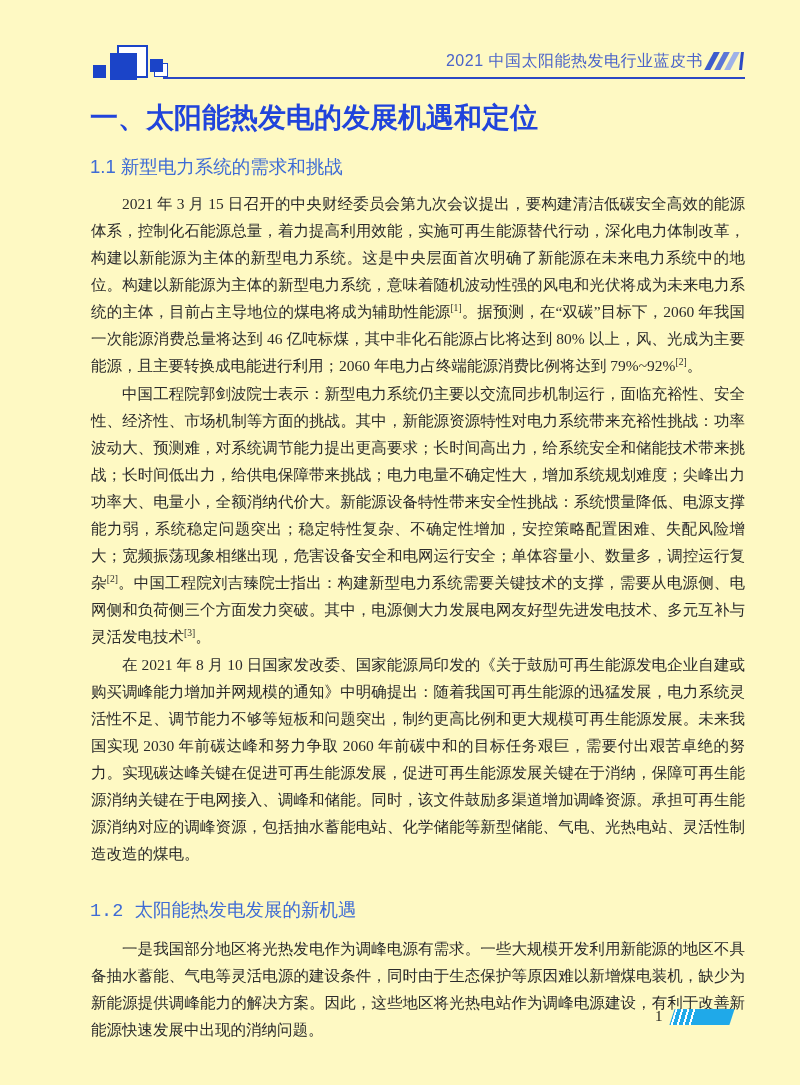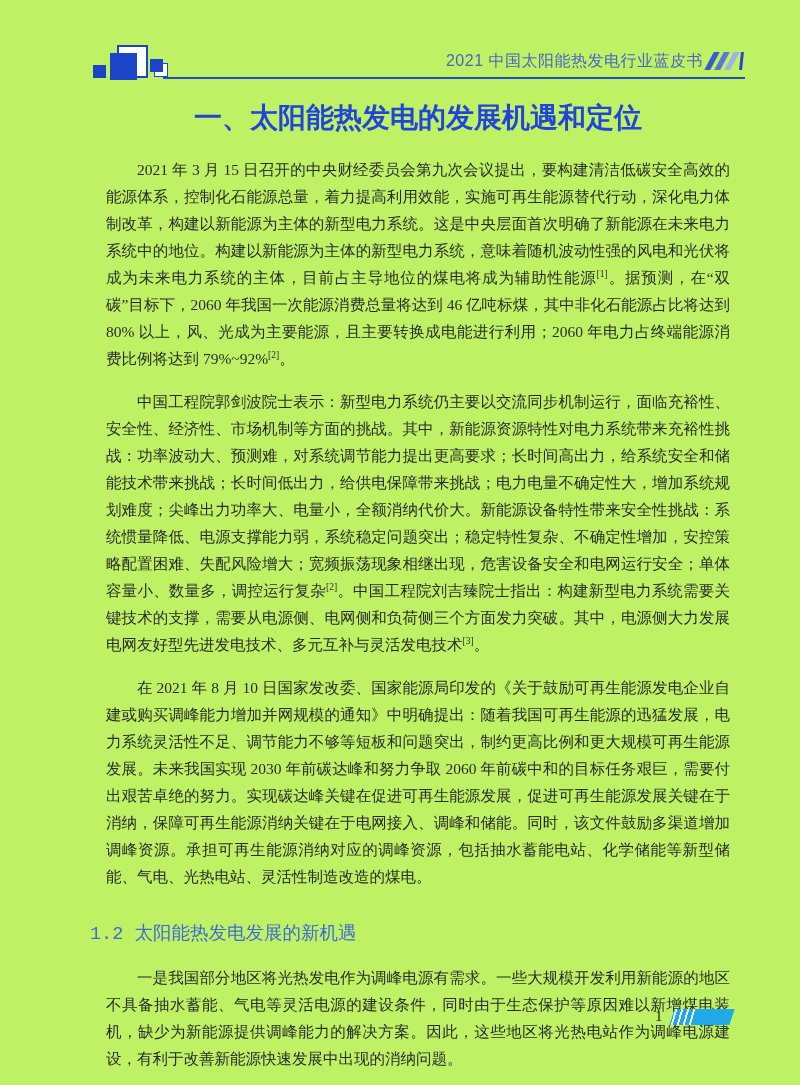--- a/index.html
+++ b/index.html
@@ -1,18 +1,18 @@
 <!DOCTYPE html>
 <html><head>
 <meta charset="utf-8">
 <style>
   html,body { margin:0; padding:0; background:#e8e8e8; }
   .page {
     position:relative; width:800px; height:1085px; margin:0 auto;
-    background:#bef264; overflow:hidden;
+    background:#fef9c3; overflow:hidden;
     font-family:"Liberation Serif","DejaVu Serif",serif;
   }
   
   .doc-header { position:absolute; left:90px; top:44px; right:55px; height:36px; }
   .logo { position:absolute; left:0; top:0; width:80px; height:40px; }
   .logo .sq { position:absolute; background:#1b44c8; }
   .logo .sq-left   { left:3px;  top:21px; width:13px; height:13px; }
   .logo .sq-outline{ left:27px; top:1px;  width:27px; height:29px; background:#fff; border:2px solid #1b44c8; }
   .logo .sq-fill   { left:20px; top:9px;  width:27px; height:27px; z-index:2; }
   .logo .sq-right  { left:60px; top:15px; width:13px; height:13px; z-index:2; }
@@ -27,31 +27,31 @@
   .slashes .s1 { left:2px;  width:6px; background:#3d5ccc; }
   .slashes .s2 { left:12px; width:6px; background:#5c77d6; }
   .slashes .s3 { left:22px; width:6px; background:#9fb2e8; }
   .slashes .s4 { left:33px; width:3px; background:#2b49c4; transform:skewX(-6deg); }
   .header-rule { position:absolute; left:163px; right:55px; top:77px; height:2px; background:#2b49c4; }
   
   .content { position:absolute; left:90px; top:96px; width:656px; }
   .page-title {
     font-family:"Liberation Sans","DejaVu Sans",sans-serif;
     font-size:28px; font-weight:700; color:#2144db;
-    text-align:center; line-height:44px; margin:0 0 14px 0;
+    text-align:left; line-height:44px; margin:0 0 14px 0;
   }
   .section-heading {
     font-family:"Liberation Sans","DejaVu Sans",sans-serif;
     font-size:18.5px; font-weight:400; color:#3e6bd5;
     line-height:26px; margin:0 0 10px 0;
   }
   .section-2 .section-heading { margin-top:32px;font-family:Liberation Mono, monospace; }
   .para {
     font-size:15.5px; line-height:27px; color:#2b2b2b;
-    text-align:justify; text-indent:2em; margin:16px;
+    text-align:justify; text-indent:2em; margin:1px;
   }
   .para sup { font-size:0.62em; vertical-align:super; line-height:0; }
   
   .doc-footer { position:absolute; top:1008px; left:655px; display:flex; align-items:center; }
   .page-number { font-size:15px; color:#1a1a1a; margin-right:9px; }
   .footer-bar {
     position:relative; width:60px; height:16px;
     background:#1fa9e9; transform:skewX(-18deg); overflow:hidden;
   }
   .footer-bar::before {
@@ -79,20 +79,21 @@
         <span class="s3"></span>
         <span class="s4"></span>
     </div>
   </div>
   <div class="header-rule"></div>
 
   <div class="content">
     <h1 class="page-title">一、太阳能热发电的发展机遇和定位</h1>
 
     <div class="section section-1">
+      <h2 class="section-heading">1.1 新型电力系统的需求和挑战</h2>
       <p class="para">2021 年 3 月 15 日召开的中央财经委员会第九次会议提出，要构建清洁低碳安全高效的能源体系，控制化石能源总量，着力提高利用效能，实施可再生能源替代行动，深化电力体制改革，构建以新能源为主体的新型电力系统。这是中央层面首次明确了新能源在未来电力系统中的地位。构建以新能源为主体的新型电力系统，意味着随机波动性强的风电和光伏将成为未来电力系统的主体，目前占主导地位的煤电将成为辅助性能源<sup>[1]</sup>。据预测，在“双碳”目标下，2060 年我国一次能源消费总量将达到 46 亿吨标煤，其中非化石能源占比将达到 80% 以上，风、光成为主要能源，且主要转换成电能进行利用；2060 年电力占终端能源消费比例将达到 79%~92%<sup>[2]</sup>。</p>
       <p class="para">中国工程院郭剑波院士表示：新型电力系统仍主要以交流同步机制运行，面临充裕性、安全性、经济性、市场机制等方面的挑战。其中，新能源资源特性对电力系统带来充裕性挑战：功率波动大、预测难，对系统调节能力提出更高要求；长时间高出力，给系统安全和储能技术带来挑战；长时间低出力，给供电保障带来挑战；电力电量不确定性大，增加系统规划难度；尖峰出力功率大、电量小，全额消纳代价大。新能源设备特性带来安全性挑战：系统惯量降低、电源支撑能力弱，系统稳定问题突出；稳定特性复杂、不确定性增加，安控策略配置困难、失配风险增大；宽频振荡现象相继出现，危害设备安全和电网运行安全；单体容量小、数量多，调控运行复杂<sup>[2]</sup>。中国工程院刘吉臻院士指出：构建新型电力系统需要关键技术的支撑，需要从电源侧、电网侧和负荷侧三个方面发力突破。其中，电源侧大力发展电网友好型先进发电技术、多元互补与灵活发电技术<sup>[3]</sup>。</p>
       <p class="para">在 2021 年 8 月 10 日国家发改委、国家能源局印发的《关于鼓励可再生能源发电企业自建或购买调峰能力增加并网规模的通知》中明确提出：随着我国可再生能源的迅猛发展，电力系统灵活性不足、调节能力不够等短板和问题突出，制约更高比例和更大规模可再生能源发展。未来我国实现 2030 年前碳达峰和努力争取 2060 年前碳中和的目标任务艰巨，需要付出艰苦卓绝的努力。实现碳达峰关键在促进可再生能源发展，促进可再生能源发展关键在于消纳，保障可再生能源消纳关键在于电网接入、调峰和储能。同时，该文件鼓励多渠道增加调峰资源。承担可再生能源消纳对应的调峰资源，包括抽水蓄能电站、化学储能等新型储能、气电、光热电站、灵活性制造改造的煤电。</p>
     </div>
 
     <div class="section section-2">
       <h2 class="section-heading">1.2 太阳能热发电发展的新机遇</h2>
       <p class="para">一是我国部分地区将光热发电作为调峰电源有需求。一些大规模开发利用新能源的地区不具备抽水蓄能、气电等灵活电源的建设条件，同时由于生态保护等原因难以新增煤电装机，缺少为新能源提供调峰能力的解决方案。因此，这些地区将光热电站作为调峰电源建设，有利于改善新能源快速发展中出现的消纳问题。</p>
     </div>
   </div>

